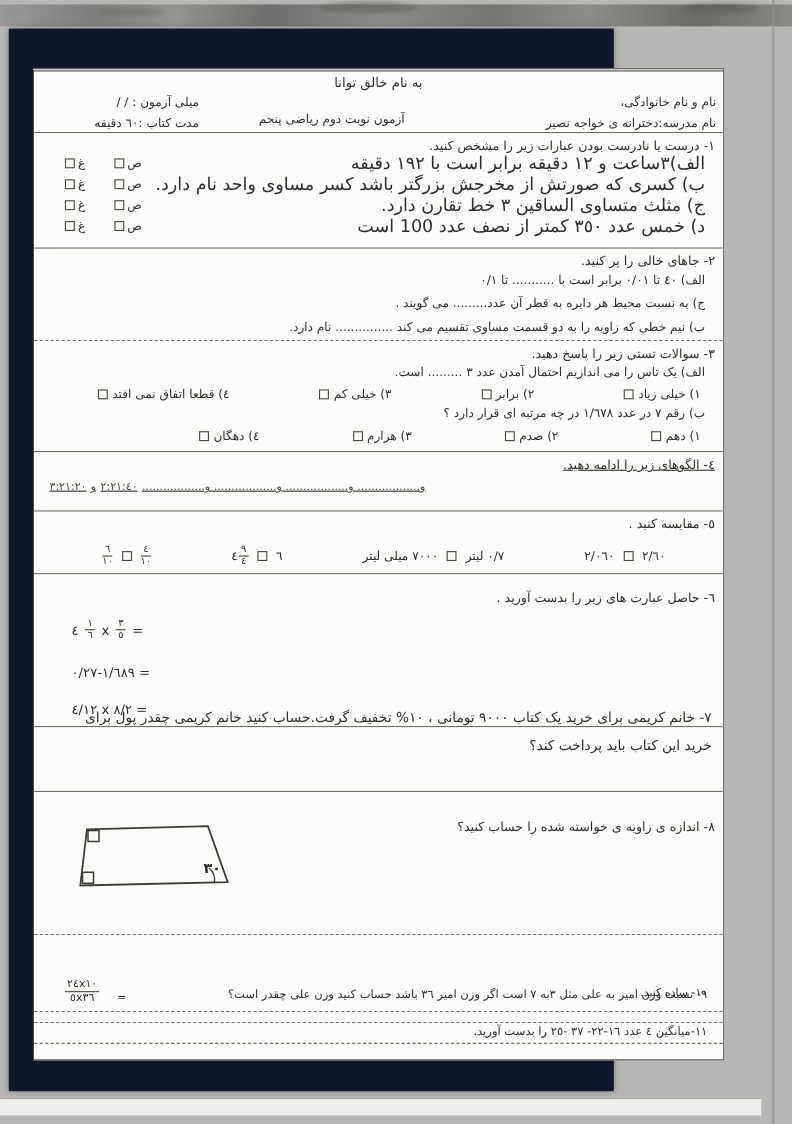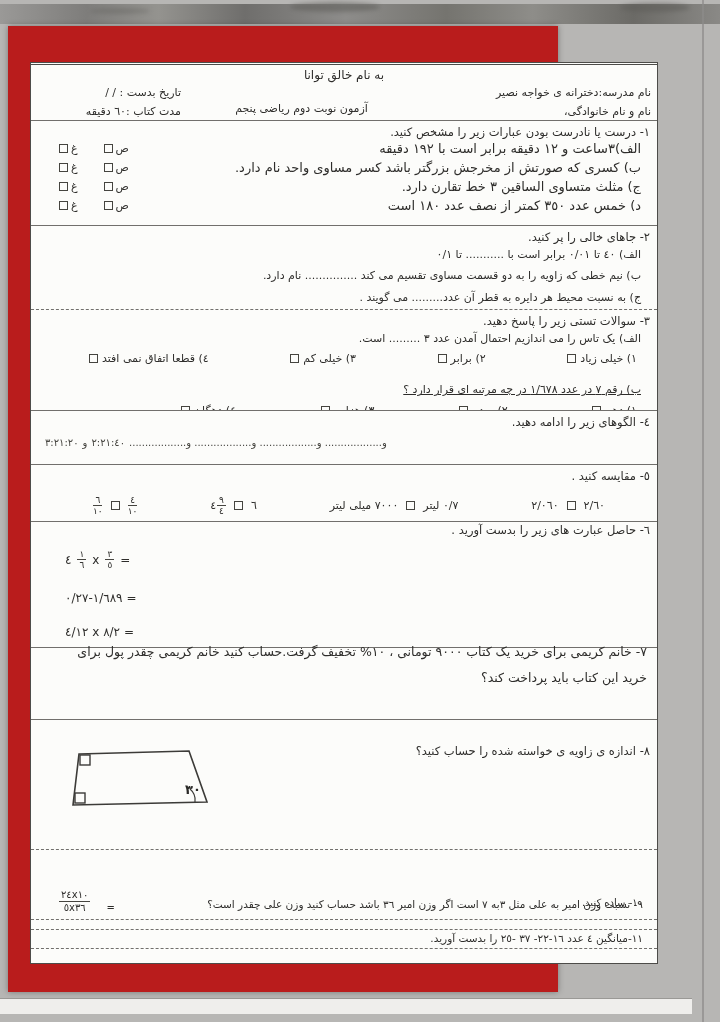--- a/index.html
+++ b/index.html
@@ -15,21 +15,21 @@
 
   
   .scan-band-top {
     position:absolute; left:0; top:4px; width:720px; height:20px;
     background:linear-gradient(90deg,#9a9997 0%,#7e7d7b 12%,#94938f 22%,#6f6e6c 34%,#8d8c8a 48%,#75746f 62%,#8e8d89 74%,#6b6a66 88%,#8a8986 100%);
     filter:blur(0.4px);
   }
   .scan-smudge { position:absolute; background:#5d5c58; opacity:.55; border-radius:50%; filter:blur(2px); }
   .paper {
     position:absolute; left:8px; top:26px; width:550px; height:966px;
-    background:#b91c1c;
+    background:#0f172a;
     box-shadow:0 0 6px rgba(0,0,0,.35);
   }
   .paper-fold { position:absolute; left:702px; top:0; width:2px; height:1022px; background:#8d8c8a; opacity:.7; }
   .bottom-strip { position:absolute; left:0; top:998px; width:692px; height:16px; background:#efeeec; border-top:1px solid #9a9996; }
 
   
   .main-box {
     position:absolute; left:22px; top:36px; width:628px; height:902px;
     border:1.2px solid #4d4c49;
     border-top:3px double #4d4c49;
@@ -46,49 +46,49 @@
   .bismillah { text-align:center; font-size:12px; padding-top:3px; }
   .hrow { display:flex; direction:rtl; margin-top:2px; }
   .hcol-r { width:235px; padding-right:6px; font-size:11px; line-height:1.7; }
   .hcol-c { flex:1; text-align:center; font-size:11px; line-height:1.7; position:relative;margin-top:16px; }
   .hcol-l { width:150px; padding-left:6px; font-size:11px; line-height:1.7; text-align:right; }
   .handwriting { font-style:italic; font-size:15px; letter-spacing:1px; display:inline-block; transform:rotate(-2deg); }
 
   
   .sec-q1 { top:56px; height:105px; }
   .tf-row { display:flex; direction:rtl; align-items:center; padding:0 16px 0 28px; height:19px; }
-  .tf-stmt { flex:1; font-size:13px; }
+  .tf-stmt { flex:1; font-size:16px; }
   .tf-opts { display:flex; direction:rtl; gap:26px; }
   .tf-opt { display:inline-flex; align-items:center; gap:3px; font-size:11px; }
   .cb { width:9px; height:9px; border:1.2px solid #45443f; display:inline-block; background:#fcfcfa; }
 
   
   .sec-q2 { top:161px; height:84px; }
 
   
   .sec-q3 { top:245px; height:101px; }
   .opts-row { display:flex; direction:rtl; justify-content:space-between; align-items:center; font-size:11px; }
   .opts-a { padding:3px 20px 0 58px; }
   .opts-b { padding:3px 20px 0 150px; }
   .opt { display:inline-flex; align-items:center; gap:4px; }
 
   
-  .sec-q4 { top:346px; height:54px; }
+  .sec-q4 { top:346px; height:54px;text-decoration:underline; }
   .seq-line { direction:ltr; display:flex; align-items:center; gap:4px; padding:8px 0 0 14px; font-size:10px; color:#45443f; }
 
   
   .sec-q5 { top:400px; height:57px; }
   .cmp-row { display:flex; direction:rtl; justify-content:space-between; align-items:center; padding:12px 52px 0 62px; font-size:11px; }
   .cmp-item { display:inline-flex; direction:rtl; align-items:center; gap:8px; }
   .frac { display:inline-flex; flex-direction:column; align-items:center; font-size:9px; line-height:1.15; }
   .frac .num { border-bottom:1px solid #45443f; padding:0 2px; }
   .mixed { display:inline-flex; align-items:center; gap:1px; direction:ltr; }
 
   
-  .sec-q6 { top:454px; height:129px; }
+  .sec-q6 { top:467px; height:129px; }
   .expr-col { direction:ltr; padding:12px 0 0 34px; display:flex; flex-direction:column; gap:20px; align-items:flex-start; font-size:12px; }
   .expr { display:inline-flex; align-items:center; gap:6px; direction:ltr; }
 
   
   .sec-q7 { top:566px; height:89px; }
   .q7-text { font-size:12.5px; line-height:2.1; padding:8px 10px 0 24px; text-align:right; }
 
   
   .sec-q8 { top:675px; height:110px; }
   .trapezoid-wrap { position:absolute; left:36px; top:4px; }
@@ -123,32 +123,32 @@
   <div class="paper-fold"></div>
   <div class="bottom-strip"></div>
 
   <div class="paper">
     <div class="main-box">
 
       <section class="sec sec-header">
         <div class="bismillah">به نام خالق توانا</div>
         <div class="hrow">
           <div class="hcol-r">
+            <div>نام و نام خانوادگی،</div>
             <div>نام مدرسه:دخترانه ی خواجه نصیر</div>
-            <div>نام و نام خانوادگی،</div>
           </div>
           <div class="hcol-c">
             <div>آزمون نوبت دوم ریاضی پنجم</div>
             <div>
               <span>نام آموزگار :</span>
               <span class="handwriting">آرزو رحصار</span>
             </div>
           </div>
           <div class="hcol-l">
-            <div>تاریخ بدست :  /  /</div>
+            <div>میلی آزمون :  /  /</div>
             <div>مدت کتاب :٦٠ دقیقه</div>
           </div>
         </div>
       </section>
 
       <section class="sec sec-q1">
         <div class="title-line">١- درست یا نادرست بودن عبارات زیر را مشخص کنید.</div>
 
         <div class="tf-row">
           <span class="tf-stmt">الف)٣ساعت و ١٢ دقیقه برابر است با ١٩٢ دقیقه</span>
@@ -183,39 +183,39 @@
                 <span>ص</span>
                 <span class="cb"></span>
               </span>
             <span class="tf-opt">
                 <span>غ</span>
                 <span class="cb"></span>
               </span>
           </span>
         </div>
         <div class="tf-row">
-          <span class="tf-stmt">د) خمس عدد ٣٥٠ کمتر از نصف عدد ١٨٠ است</span>
+          <span class="tf-stmt">د) خمس عدد ٣٥٠ کمتر از نصف عدد 100 است</span>
           <span class="tf-opts">
             <span class="tf-opt">
                 <span>ص</span>
                 <span class="cb"></span>
               </span>
             <span class="tf-opt">
                 <span>غ</span>
                 <span class="cb"></span>
               </span>
           </span>
         </div>
       </section>
 
       <section class="sec sec-q2 dashed">
         <div class="title-line">٢- جاهای خالی را پر کنید.</div>
         <div class="row-line">الف) ٤٠ تا ٠/٠١ برابر است با ........... تا ٠/١</div>
+        <div class="row-line">ج) به نسبت محیط هر دایره به قطر آن عدد......... می گویند .</div>
         <div class="row-line">ب) نیم خطی که زاویه را به دو قسمت مساوی تقسیم می کند ............... نام دارد.</div>
-        <div class="row-line">ج) به نسبت محیط هر دایره به قطر آن عدد......... می گویند .</div>
         <div class="row-line">د) مرحله ٩ در الگوی عدد های مثلثی برابر عدد ............ است.</div>
       </section>
 
       <section class="sec sec-q3">
         <div class="title-line">٣- سوالات تستی زیر را پاسخ دهید.</div>
         <div class="row-line">الف) یک تاس را می اندازیم احتمال آمدن عدد ٣ ......... است.</div>
         <div class="opts-row opts-a">
           <span class="opt">
               <span>١) خیلی زیاد</span>
               <span class="cb"></span>
@@ -226,21 +226,21 @@
             </span>
           <span class="opt">
               <span>٣) خیلی کم</span>
               <span class="cb"></span>
             </span>
           <span class="opt">
               <span>٤) قطعا اتفاق نمی افتد</span>
               <span class="cb"></span>
             </span>
         </div>
-        <div class="row-line" style="margin-top:14px;text-decoration:underline;">ب) رقم ٧ در عدد ١/٦٧٨ در چه مرتبه ای قرار دارد ؟</div>
+        <div class="row-line" style="">ب) رقم ٧ در عدد ١/٦٧٨ در چه مرتبه ای قرار دارد ؟</div>
         <div class="opts-row opts-b">
           <span class="opt">
               <span>١) دهم</span>
               <span class="cb"></span>
             </span>
           <span class="opt">
               <span>٢) صدم</span>
               <span class="cb"></span>
             </span>
           <span class="opt">

